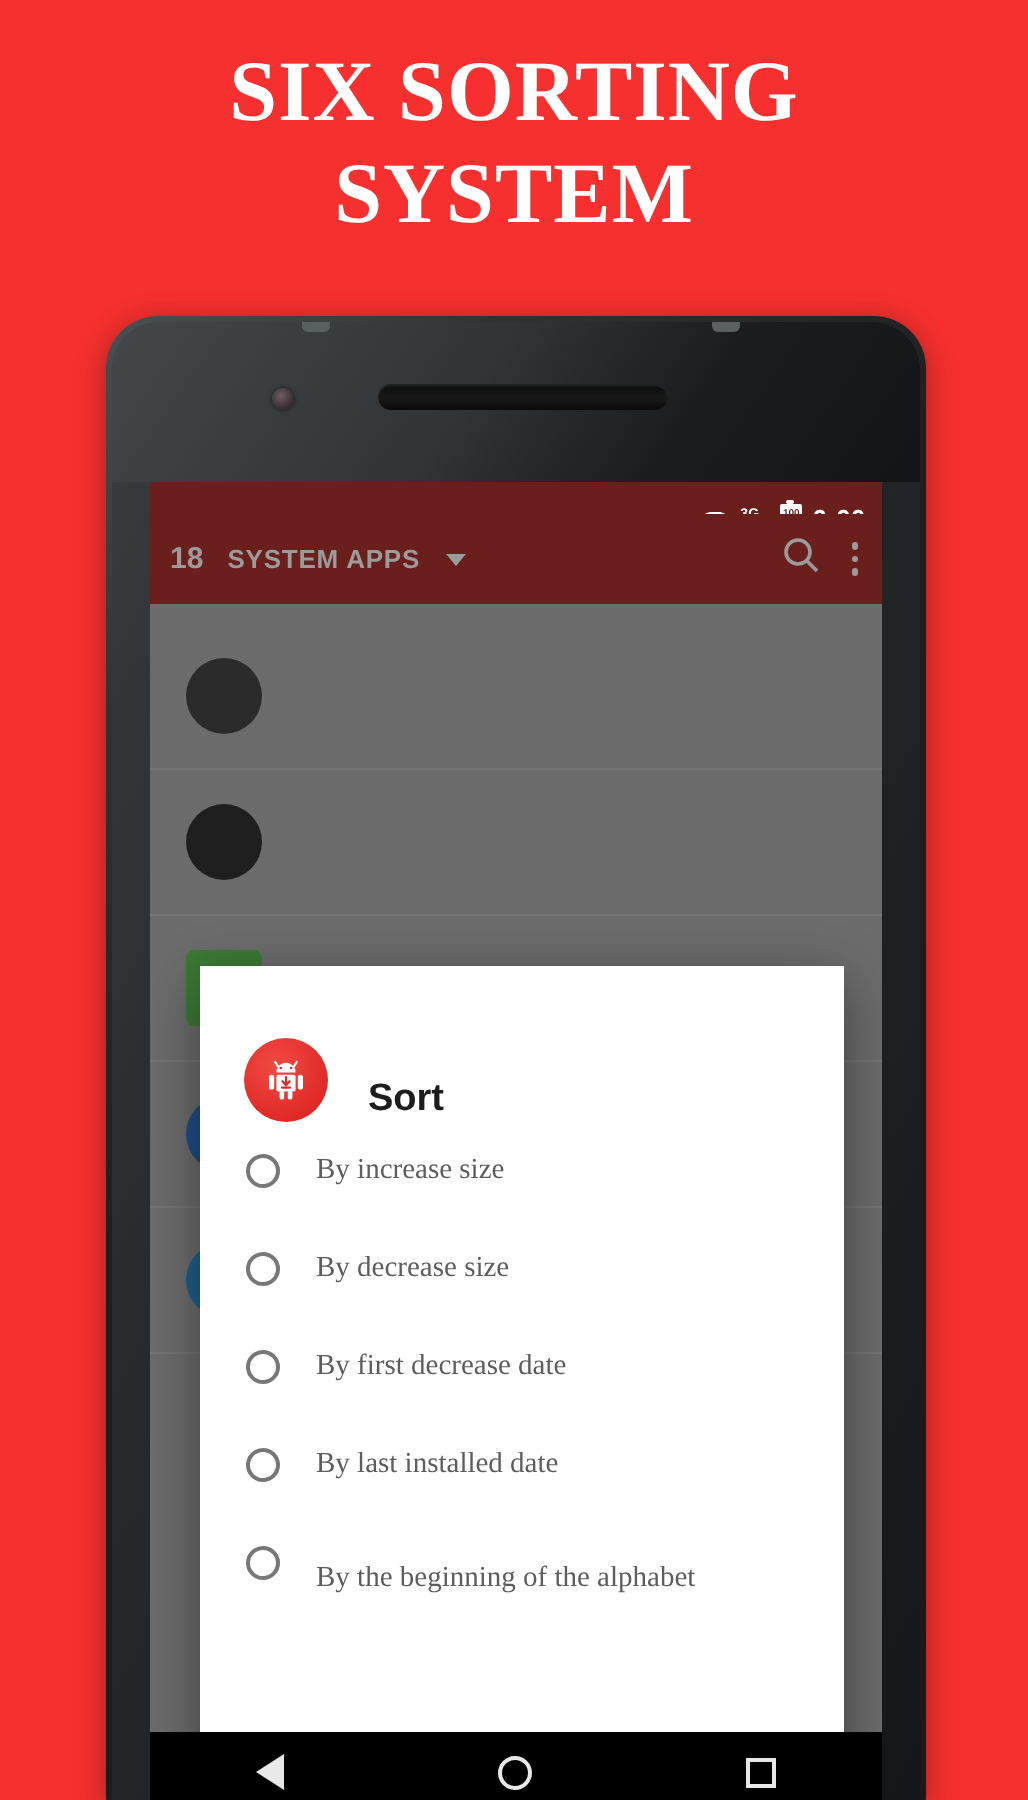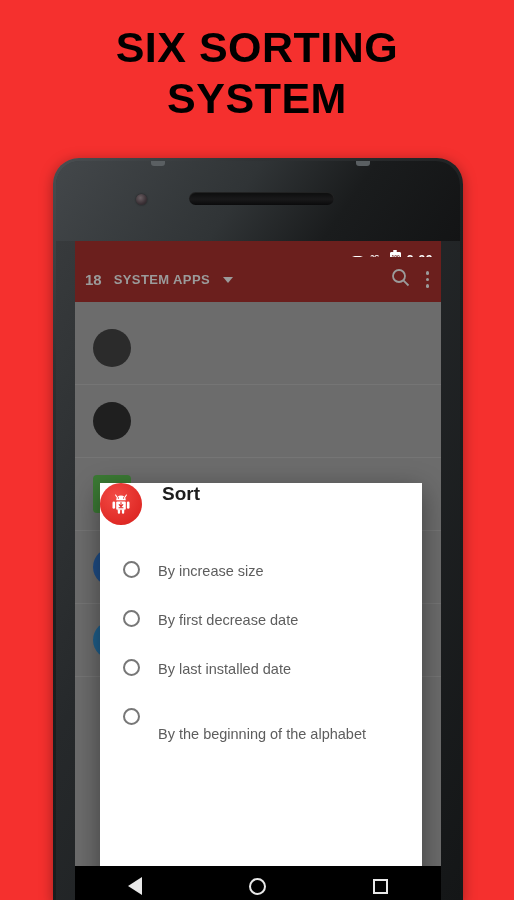--- a/index.html
+++ b/index.html
@@ -5,23 +5,24 @@
   html,body{margin:0;padding:0;}
   body{
     width:514px;height:900px;
     background:#f5302e;
     font-family:"Liberation Sans", sans-serif;
     overflow:hidden;position:relative;
   }
   
   .headline{
     position:absolute;left:0;top:22px;width:514px;
-    text-align:center;color:#000000;
+    text-align:center;color:#ffffff;
     font-size:43px;font-weight:bold;line-height:1.18;
     letter-spacing:0.5px;
+    font-family:Liberation Serif, serif;
   }
   .headline .l2{display:block;}
 
   
   .phone{
     position:absolute;left:53px;top:158px;
     width:410px;height:745px;
     background:linear-gradient(135deg,#4a4f52 0%,#2f3234 18%,#1d1f20 40%,#17191a 100%);
     border-radius:26px 26px 4px 4px;
     box-shadow:0 3px 14px rgba(0,0,0,.35);
@@ -104,29 +105,29 @@
   .bgname{font-size:13px;color:#8d8d8d;line-height:1.5;}
   .bgmeta{font-size:13px;color:#8d8d8d;line-height:1.6;}
 
   
   .dialog{
     position:absolute;left:25px;top:242px;width:322px;height:466px;
     background:#ffffff;
     box-shadow:0 8px 26px rgba(0,0,0,.42);
     overflow:hidden;
   }
-  .dlg-head{height:78px;display:flex;align-items:flex-start;}
+  .dlg-head{height:78px;display:flex;align-items:flex-end;padding-left:22px;}
   .dlg-logo{
     width:42px;height:42px;border-radius:50%;
     background:radial-gradient(circle at 38% 32%,#f24a44,#e02a26 70%,#cf211d);
     display:flex;align-items:center;justify-content:center;flex:none;
   }
   .dlg-title{margin-left:20px;font-size:19px;font-weight:bold;color:#1d1d1d;}
 
-  .opt{display:flex;align-items:flex-start;min-height:49px;padding-left:23px;}
+  .opt{display:flex;align-items:center;min-height:49px;padding-left:23px;font-family:Liberation Serif, serif;}
   .radio{
     width:17px;height:17px;border:2px solid #777;border-radius:50%;flex:none;box-sizing:border-box;
   }
   .opt-label{margin-left:18px;font-size:14.5px;color:#5d5d5d;line-height:1.42;}
 
   
   .navbar{
     position:absolute;left:19px;top:705px;width:366px;height:40px;background:#000;
     display:flex;align-items:center;justify-content:space-around;
   }
@@ -255,20 +256,24 @@
           </div>
           <div class="dlg-title">Sort</div>
         </div>
 
         <div class="opt">
           <span class="radio"></span>
           <span class="opt-label">By increase size</span>
         </div>
         <div class="opt">
           <span class="radio"></span>
+          <span class="opt-label">By decrease size</span>
+        </div>
+        <div class="opt">
+          <span class="radio"></span>
           <span class="opt-label">By first decrease date</span>
         </div>
         <div class="opt">
           <span class="radio"></span>
           <span class="opt-label">By last installed date</span>
         </div>
         <div class="opt">
           <span class="radio"></span>
           <span class="opt-label" style="max-width:215px;margin-top:16px;">By the beginning of the alphabet</span>
         </div>

